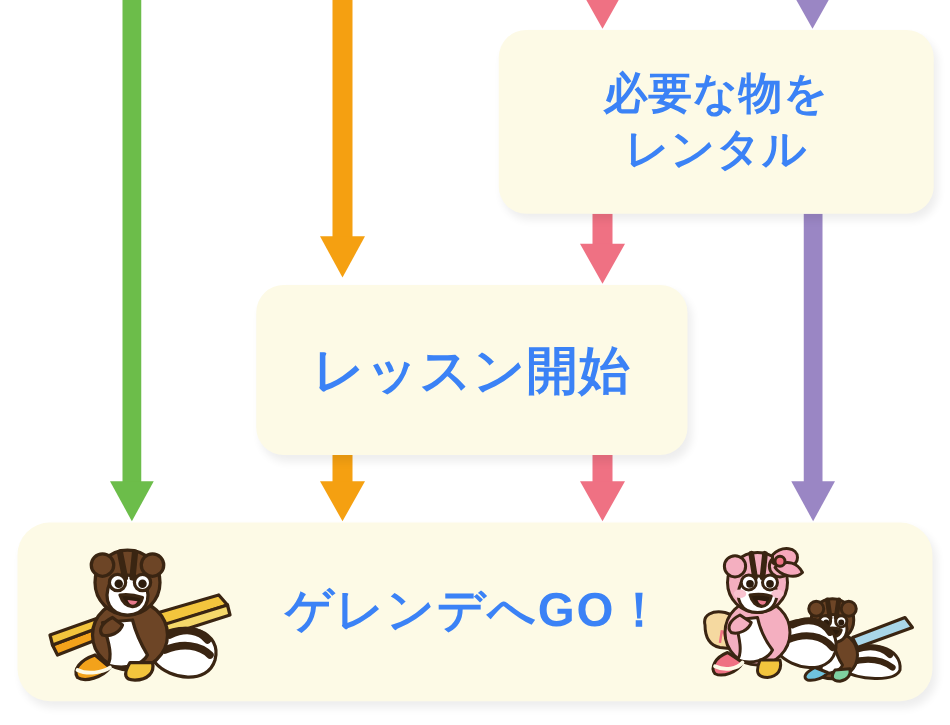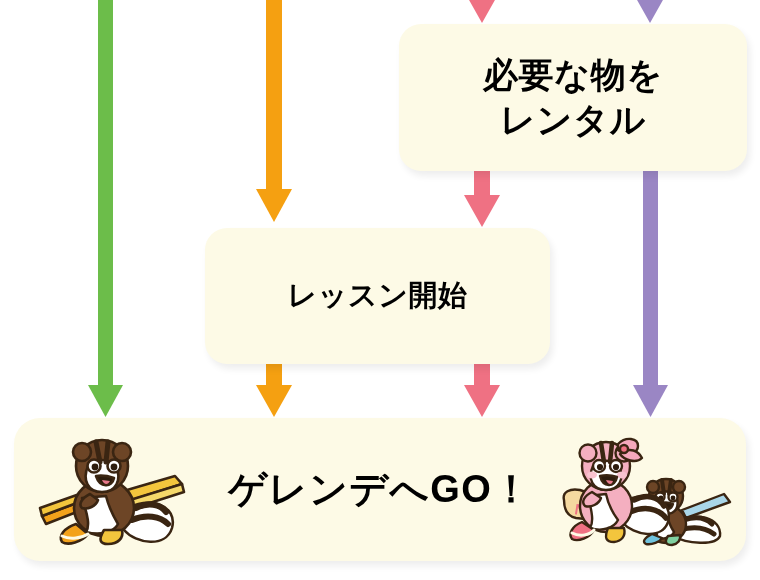--- a/index.html
+++ b/index.html
@@ -29,21 +29,21 @@
     position: absolute;
     background: #fdfae6;
     border-radius: 22px;
     box-shadow: 3px 5px 7px rgba(0,0,0,0.07);
     display: flex;
     align-items: center;
     justify-content: center;
     box-sizing: border-box;
   }
   .card-text {
-    color: #000000;
+    color: #3b82f6;
     font-weight: bold;
     text-align: center;
     letter-spacing: 0.02em;
     line-height: 1.28;
     white-space: pre-line;
   }
   #card-rental {
     left: 399px;
     top: 24px;
     width: 348px;
@@ -52,21 +52,21 @@
   #card-rental .card-text {
     font-size: 35px;
   }
   #card-lesson {
     left: 205px;
     top: 228px;
     width: 345px;
     height: 136px;
   }
   #card-lesson .card-text {
-    font-size: 29px;
+    font-size: 41px;
   }
   #card-go {
     left: 14px;
     top: 418px;
     width: 732px;
     height: 143px;
     border-radius: 26px;
     justify-content: center;
   }
   #card-go .card-text {

